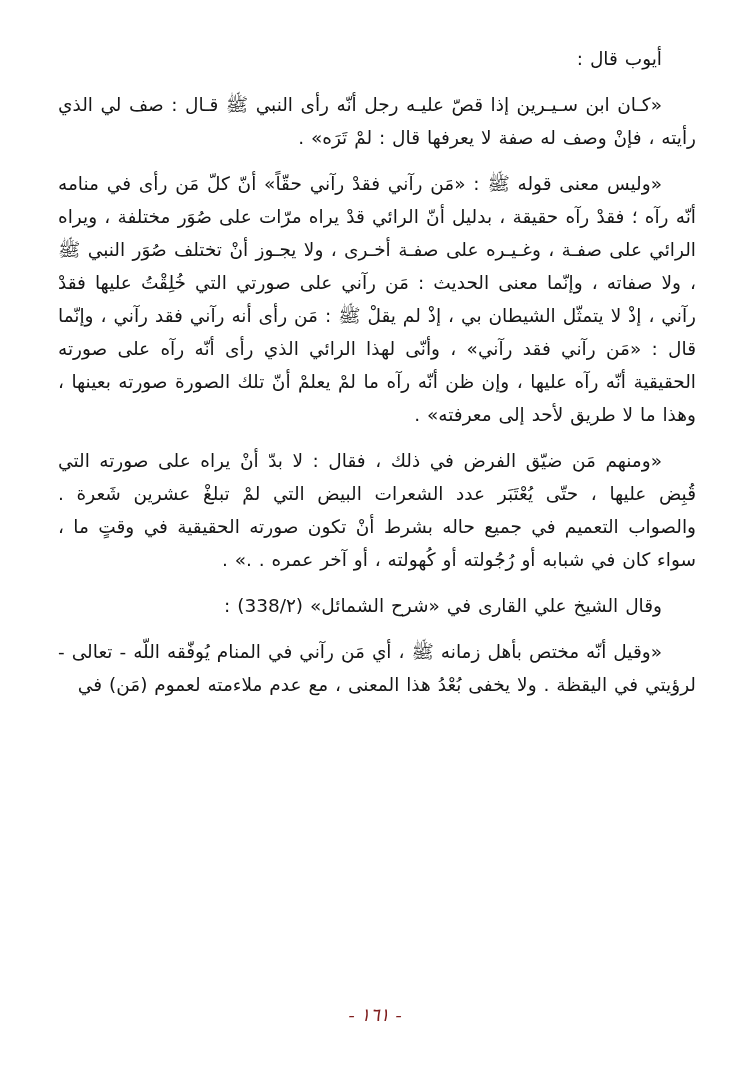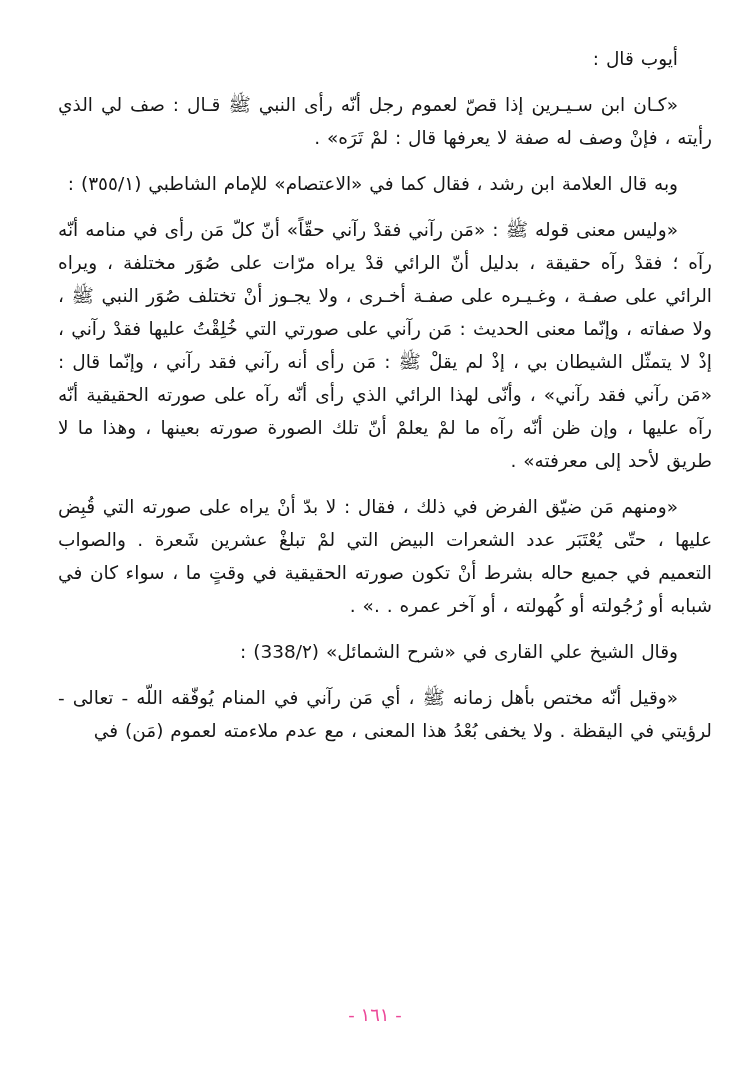--- a/index.html
+++ b/index.html
@@ -7,21 +7,21 @@
     padding: 0;
     background: #e8e8e8;
   }
   .page {
     position: relative;
     width: 750px;
     height: 1087px;
     margin: 0 auto;
     background: #ffffff;
     box-sizing: border-box;
-    padding: 42px 38px 0 58px;
+    padding: 42px 54px 0 58px;
     direction: rtl;
     font-family: "DejaVu Sans", sans-serif;
     color: #161616;
     overflow: hidden;
   }
   .body-text p {
     font-size: 18.5px;
     line-height: 33px;
     text-align: justify;
     text-justify: inter-word;
@@ -33,31 +33,31 @@
     text-align: right;
   }
   .page-number {
     position: absolute;
     bottom: 62px;
     left: 0;
     right: 0;
     text-align: center;
     font-size: 18px;
     letter-spacing: 2px;
-    color: #ec4899;
+    color: #7f1d1d;
     direction: rtl;
+    font-style: italic;
   }
 </style>
 </head>
 <body>
 
 <div class="page">
   <div class="body-text">
     <p class="lead-line">أيوب قال :</p>
-    <p>«كـان ابن سـيـرين إذا قصّ لعموم رجل أنّه رأى النبي ﷺ قـال : صف لي الذي رأيته ، فإنْ وصف له صفة لا يعرفها قال : لمْ تَرَه» .</p>
-    <p>وبه قال العلامة ابن رشد ، فقال كما في «الاعتصام» للإمام الشاطبي (٣٥٥/١) :</p>
+    <p>«كـان ابن سـيـرين إذا قصّ عليـه رجل أنّه رأى النبي ﷺ قـال : صف لي الذي رأيته ، فإنْ وصف له صفة لا يعرفها قال : لمْ تَرَه» .</p>
     <p>«وليس معنى قوله ﷺ : «مَن رآني فقدْ رآني حقّاً» أنّ كلّ مَن رأى في منامه أنّه رآه ؛ فقدْ رآه حقيقة ، بدليل أنّ الرائي قدْ يراه مرّات على صُوَر مختلفة ، ويراه الرائي على صفـة ، وغـيـره على صفـة أخـرى ، ولا يجـوز أنْ تختلف صُوَر النبي ﷺ ، ولا صفاته ، وإنّما معنى الحديث : مَن رآني على صورتي التي خُلِقْتُ عليها فقدْ رآني ، إذْ لا يتمثّل الشيطان بي ، إذْ لم يقلْ ﷺ : مَن رأى أنه رآني فقد رآني ، وإنّما قال : «مَن رآني فقد رآني» ، وأنّى لهذا الرائي الذي رأى أنّه رآه على صورته الحقيقية أنّه رآه عليها ، وإن ظن أنّه رآه ما لمْ يعلمْ أنّ تلك الصورة صورته بعينها ، وهذا ما لا طريق لأحد إلى معرفته» .</p>
     <p>«ومنهم مَن ضيّق الفرض في ذلك ، فقال : لا بدّ أنْ يراه على صورته التي قُبِض عليها ، حتّى يُعْتَبَر عدد الشعرات البيض التي لمْ تبلغْ عشرين شَعرة . والصواب التعميم في جميع حاله بشرط أنْ تكون صورته الحقيقية في وقتٍ ما ، سواء كان في شبابه أو رُجُولته أو كُهولته ، أو آخر عمره . .» .</p>
     <p>وقال الشيخ علي القارى في «شرح الشمائل» (338/٢) :</p>
     <p>«وقيل أنّه مختص بأهل زمانه ﷺ ، أي مَن رآني في المنام يُوفّقه اللّه - تعالى - لرؤيتي في اليقظة . ولا يخفى بُعْدُ هذا المعنى ، مع عدم ملاءمته لعموم (مَن) في</p>
   </div>
   <div class="page-number">- ١٦١ -</div>
 </div>
 
 </body></html>

